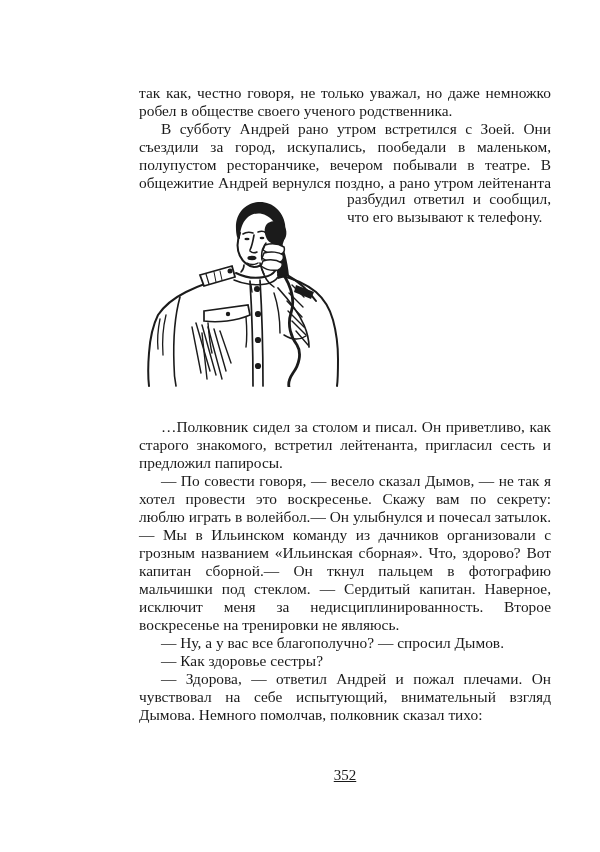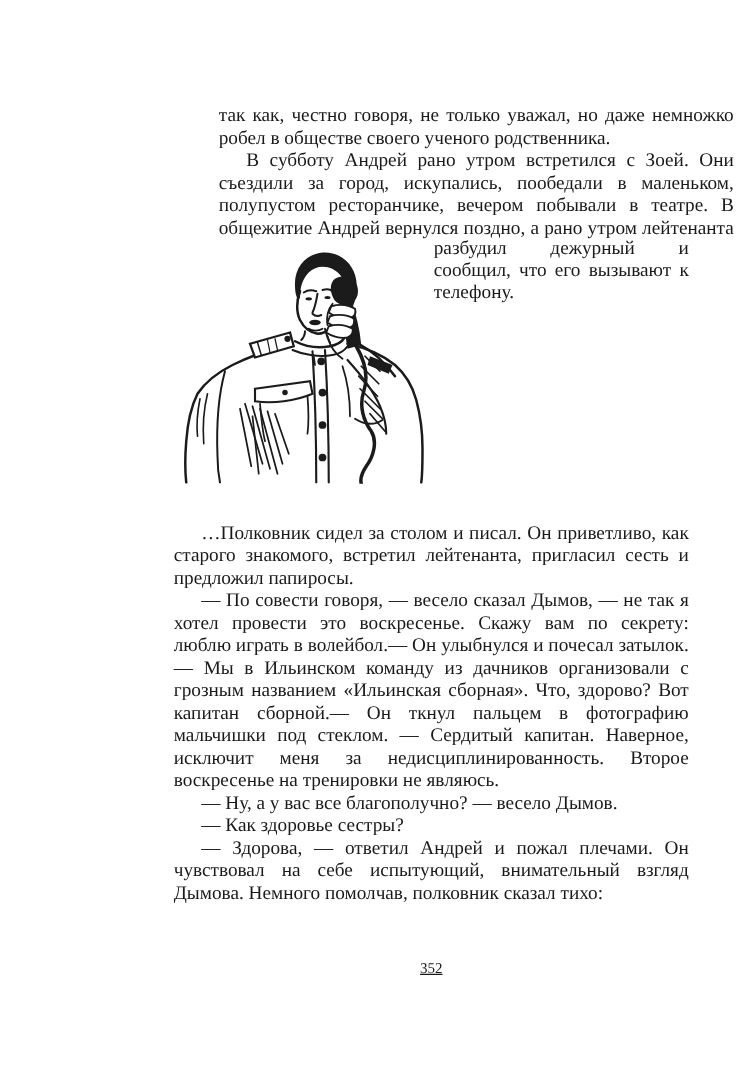--- a/index.html
+++ b/index.html
@@ -23,38 +23,38 @@
     text-align: justify;
     color: #1a1a1a;
   }
   .textblock p {
     margin: 0;
     padding: 0;
     text-indent: 22px;
   }
   .textblock p.noindent { text-indent: 0; }
   .textblock p.fill-last { text-align-last: justify; }
-  #block-top    { left: 139px; top: 84px;  width: 412px; margin-left: 36px; }
+  #block-top    { left: 139px; top: 84px;  width: 412px; }
   #block-right  { left: 347px; top: 190px; width: 204px; line-height: 17.6px; }
   #block-bottom { left: 139px; top: 402px; width: 412px; margin-top: 16px; }
   .illustration {
     position: absolute;
     left: 146px;
     top: 193px;
     width: 196px;
     height: 194px;
   }
   .illustration svg { display: block; width: 100%; height: 100%; }
   .page-number {
     position: absolute;
     left: 139px;
     top: 767px;
     width: 412px;
     text-align: center;
-    font-size: 12px;
+    font-size: 15px;
     color: #1a1a1a;
     text-decoration: underline;
   }
 </style>
 </head>
 <body>
 
 <div class="page">
 
   <div class="textblock" id="block-top">
@@ -140,26 +140,26 @@
         <path d="M 142,118 L 158,134"></path>
         <path d="M 146,128 L 160,142"></path>
         <path d="M 150,138 L 162,152"></path>
       </g>
       <path stroke-width="1.5" d="M 138,142 C 146,147 154,147 160,143"></path>
       <path stroke-width="1.4" d="M 128,100 C 132,112 134,126 134,140"></path>
     </svg>
   </div>
 
   <div class="textblock" id="block-right">
-    <p class="noindent">разбудил дежурный и сообщил, что его вызывают к телефону.</p>
+    <p class="noindent">разбудил ответил и сообщил, что его вызывают к телефону.</p>
   </div>
 
   <div class="textblock" id="block-bottom">
     <p>…Полковник сидел за столом и писал. Он приветливо, как старого знакомого, встретил лейтенанта, пригласил сесть и предложил папиросы.</p>
     <p>— По совести говоря, — весело сказал Дымов, — не так я хотел провести это воскресенье. Скажу вам по секрету: люблю играть в волейбол.— Он улыбнулся и почесал затылок. — Мы в Ильинском команду из дачников организовали с грозным названием «Ильинская сборная». Что, здорово? Вот капитан сборной.— Он ткнул пальцем в фотографию мальчишки под стеклом. — Сердитый капитан. Наверное, исключит меня за недисциплинированность. Второе воскресенье на тренировки не являюсь.</p>
-    <p>— Ну, а у вас все благополучно? — весело Дымов.</p>
+    <p>— Ну, а у вас все благополучно? — спросил Дымов.</p>
     <p>— Как здоровье сестры?</p>
     <p>— Здорова, — ответил Андрей и пожал плечами. Он чувствовал на себе испытующий, внимательный взгляд Дымова. Немного помолчав, полковник сказал тихо:</p>
   </div>
 
   <div class="page-number">352</div>
 
 </div>
 
 </body></html>

